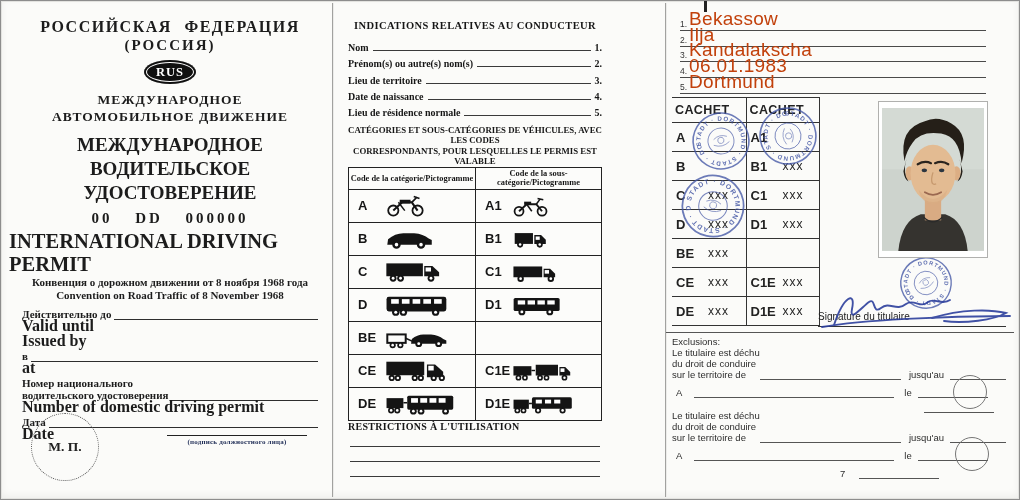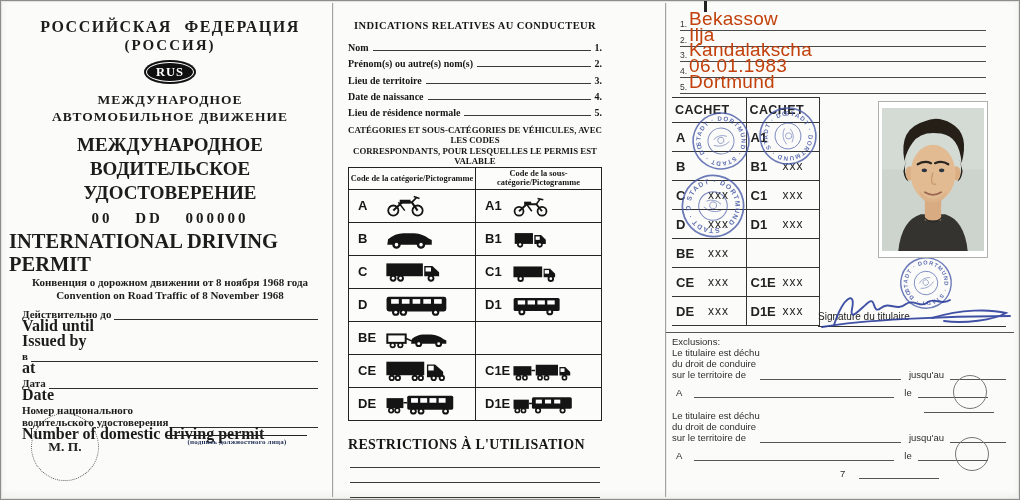--- a/index.html
+++ b/index.html
@@ -40,21 +40,21 @@
   .pm-cat{margin-top:7px;text-align:center;font-weight:bold;font-size:8.8px;line-height:10.5px;}
   .vtable{border:1.6px solid #222;}
   .vrow{display:flex;border-top:1.6px solid #222;}
   .vrow:first-child{border-top:none;}
   .vcell{width:50%;display:flex;align-items:center;height:32px;background:#fcfcfa;}
   .vcell + .vcell{border-left:1.6px solid #222;}
   .vhead .vcell{height:21px;justify-content:center;font-weight:bold;font-size:8.4px;text-align:center;}
   .vcode{width:36px;padding-left:9px;font-family:"Liberation Sans",sans-serif;font-weight:bold;font-size:13px;}
   .vpict{flex:1;display:flex;align-items:center;}
   .vpict svg{height:23px;}
-  .pm-restrict{margin-top:16px;font-weight:bold;font-size:14px;letter-spacing:.3px;}
+  .pm-restrict{margin-top:0;font-weight:bold;font-size:10px;letter-spacing:.3px;}
   .pm-lines .ln{border-bottom:1.2px solid #3a3a3a;margin:14px 2px 0;height:1px;}
 
   
   .pr{position:absolute;left:665px;top:4px;width:348px;height:492px;font-family:"Liberation Sans","DejaVu Sans",sans-serif;color:#222;}
   .pr-fields{position:absolute;left:14px;top:10px;right:28px;}
   .pr-field{display:flex;align-items:flex-end;border-bottom:1px solid #4a4a4a;height:15.8px;}
   .pr-num{font-size:8.5px;color:#333;padding-bottom:1px;}
   .pr-val{font-size:19px;color:#c2410c;margin-left:2px;letter-spacing:.3px;}
   .ctable{position:absolute;left:6px;top:92px;width:148px;border-top:1.3px solid #333;border-right:1.3px solid #333;}
   .crow{display:flex;border-bottom:1.3px solid #333;}
@@ -112,33 +112,33 @@
           <div class="pl-en">Issued by</div>
         </div>
         <div class="pl-field">
           <div class="pl-row">
             <span class="pl-ru">в</span>
             <span class="pl-line"></span>
           </div>
           <div class="pl-en">at</div>
         </div>
         <div class="pl-field">
-          <div class="pl-row">
-            <span class="pl-ru">Дата</span>
-            <span class="pl-line"></span>
-          </div>
-          <div class="pl-en">Date</div>
-        </div>
-        <div class="pl-field">
           <div class="pl-ru">Номер национального</div>
           <div class="pl-row">
             <span class="pl-ru">водительского удостоверения</span>
             <span class="pl-line"></span>
           </div>
           <div class="pl-en">Number of domestic driving permit</div>
+        </div>
+        <div class="pl-field">
+          <div class="pl-row">
+            <span class="pl-ru">Дата</span>
+            <span class="pl-line"></span>
+          </div>
+          <div class="pl-en">Date</div>
         </div>
       </div>
     <div class="mp-seal">М. П.</div>
     <div class="sig-left">(подпись должностного лица)</div>
   </div>
 
   <div class="pm">
     <div class="pm-title">INDICATIONS RELATIVES AU CONDUCTEUR</div>
     <div class="pm-fields" id="pm-fields">
         <div class="pm-field">

